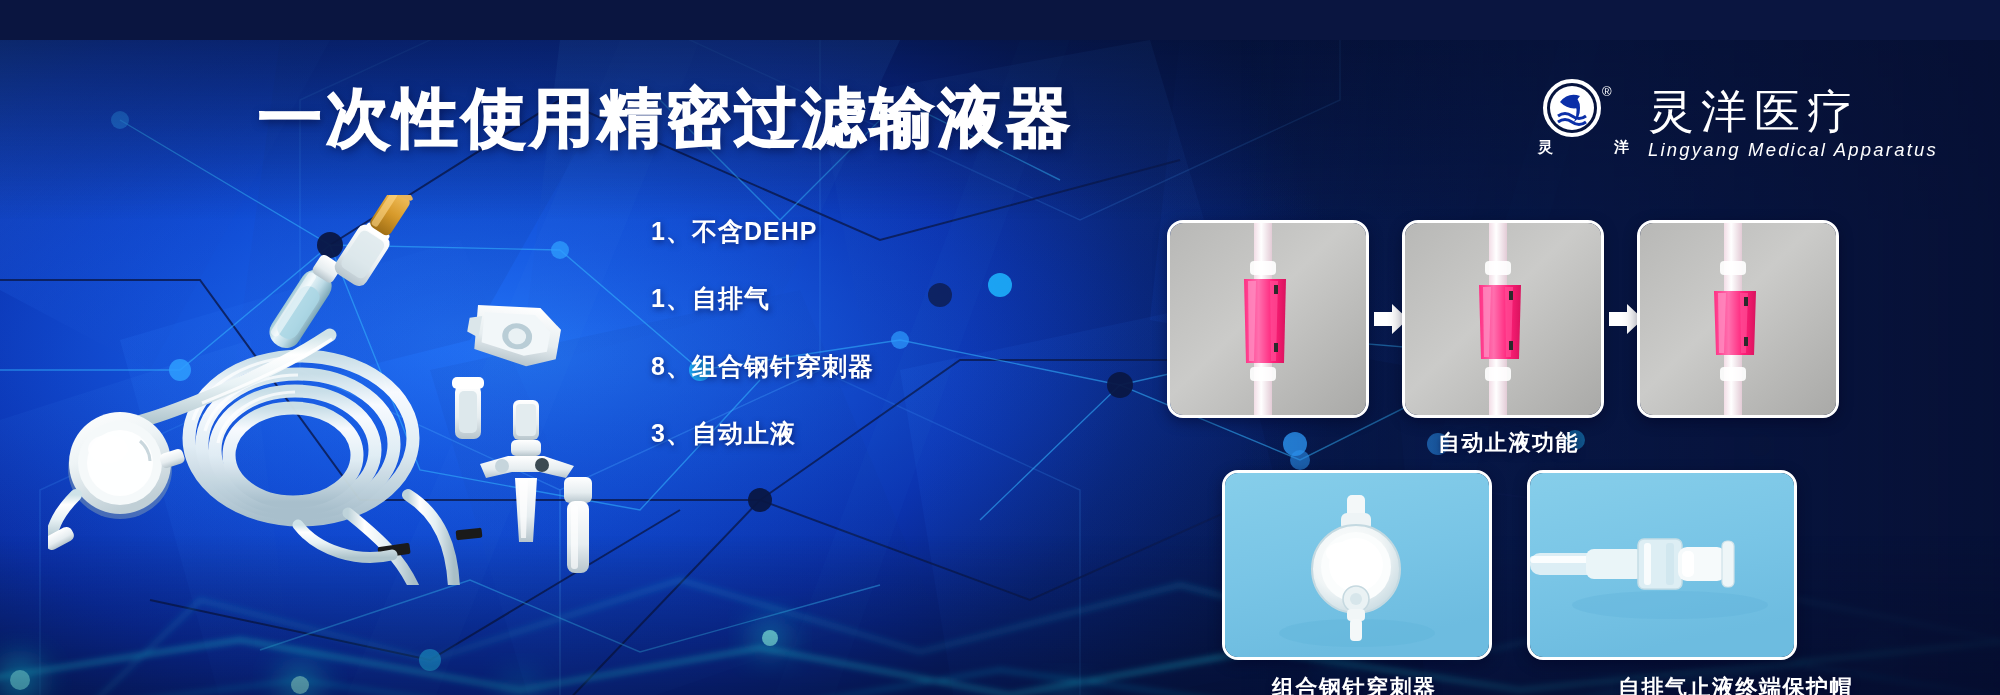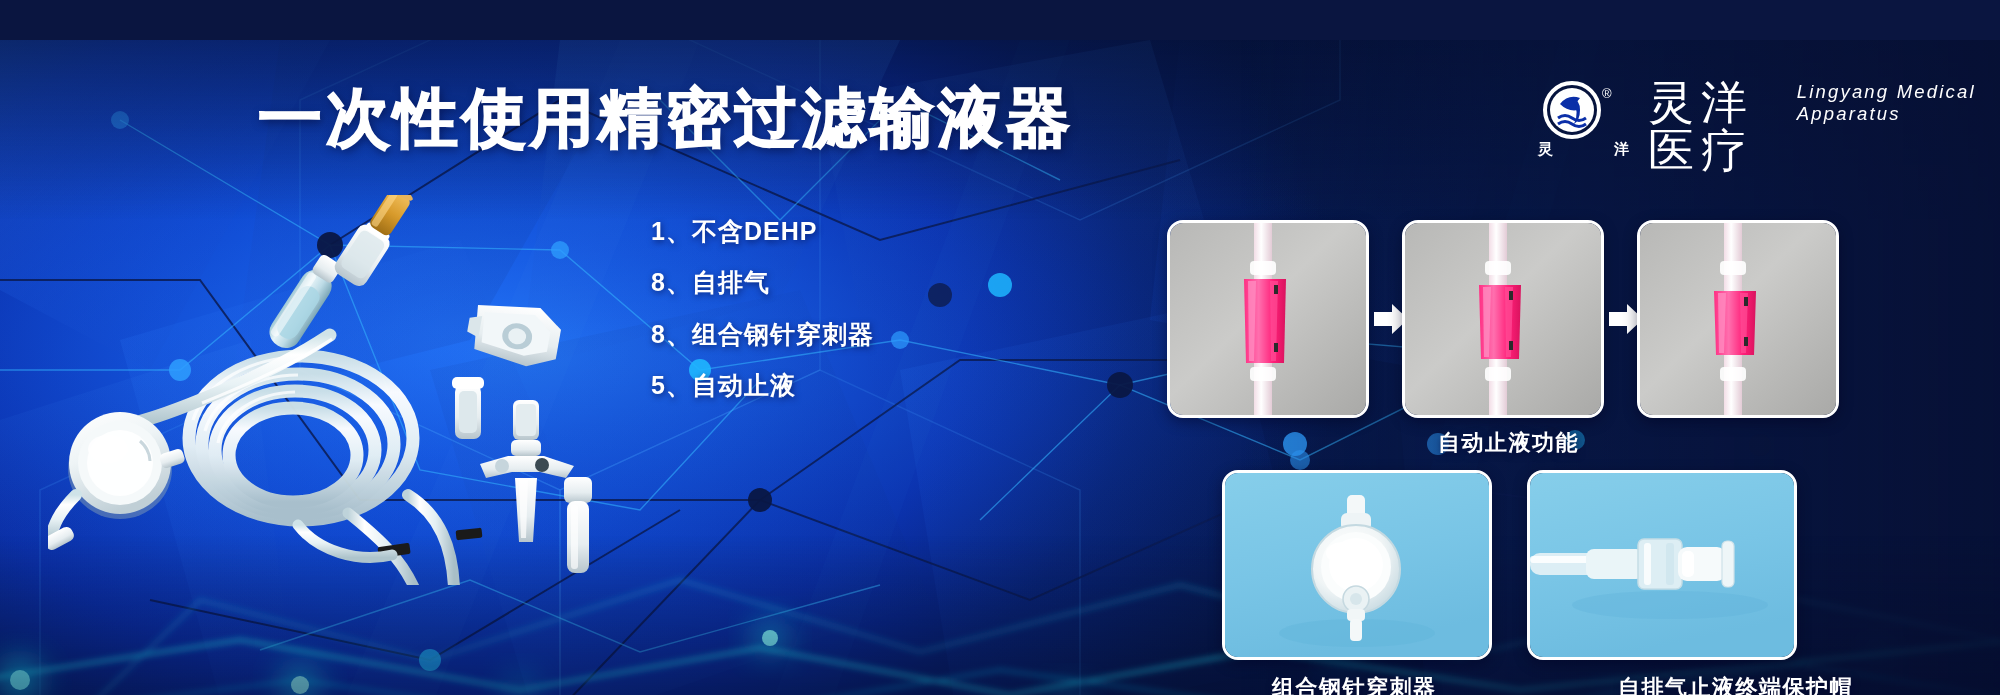--- a/index.html
+++ b/index.html
@@ -49,35 +49,35 @@
     position:absolute; left:1538px; top:38px;
     display:flex; align-items:center; gap:14px;
   }
   #logo-mark-wrap{ position:relative; width:96px; height:92px; }
   #logo-mark{ display:block; }
   #logo-cn-small{
     position:absolute; left:0; top:60px; width:92px;
     display:flex; justify-content:space-between;
     font-size:15px; color:#ffffff; font-weight:bold; letter-spacing:1px;
   }
-  #logo-text{ display:flex; flex-direction:row; }
+  #logo-text{ display:flex; flex-direction:column; }
   #logo-cn{
     font-size:46px; color:#ffffff; font-weight:300;
     letter-spacing:7px; line-height:1.05;
   }
   #logo-en{
     font-size:18.5px; color:#ffffff; letter-spacing:2.2px;
     margin-top:3px;
     font-style:italic;
   }
 
   
   #features{
     position:absolute; left:651px; top:176px;
-    display:flex; flex-direction:column; gap:20px;
+    display:flex; flex-direction:column; gap:36px;
   }
   .feature{
     font-size:25px; font-weight:bold; color:#ffffff;
     letter-spacing:1px; line-height:1.25;
     text-shadow:1px 2px 6px rgba(0,10,60,.6);
     white-space:nowrap;
   }
 
   
   #product-photo{
@@ -392,23 +392,23 @@
       </div>
     </div>
     <div id="logo-text">
       <div id="logo-cn">灵洋医疗</div>
       <div id="logo-en">Lingyang Medical Apparatus</div>
     </div>
   </div>
 
   <div id="features">
     <div class="feature">1、不含DEHP</div>
-    <div class="feature">8、自排气</div>
+    <div class="feature">1、自排气</div>
     <div class="feature">8、组合钢针穿刺器</div>
-    <div class="feature">5、自动止液</div>
+    <div class="feature">3、自动止液</div>
   </div>
 
   <div class="photo-card card-t1">
     <svg width="196" height="192" viewBox="0 0 196 192">
       <defs>
         <linearGradient id="grayBg" x1="0" y1="0" x2="1" y2="1">
           <stop offset="0%" stop-color="#b8b8b6"></stop>
           <stop offset="45%" stop-color="#cbcbc9"></stop>
           <stop offset="100%" stop-color="#a9a9a7"></stop>
         </linearGradient>

